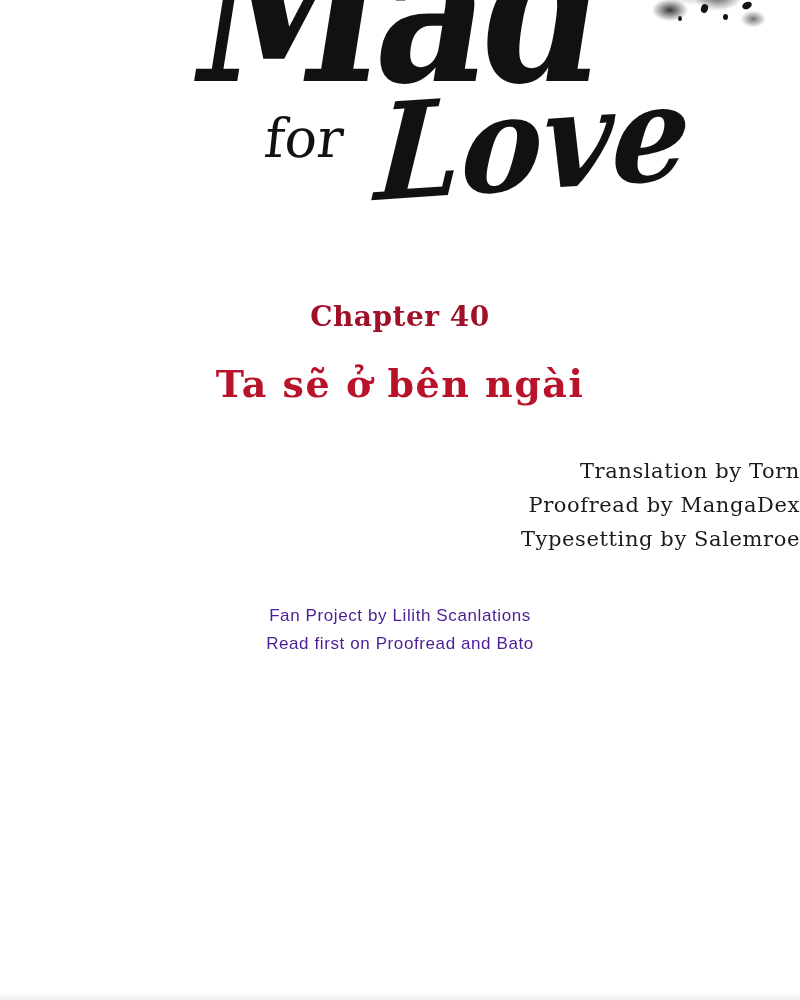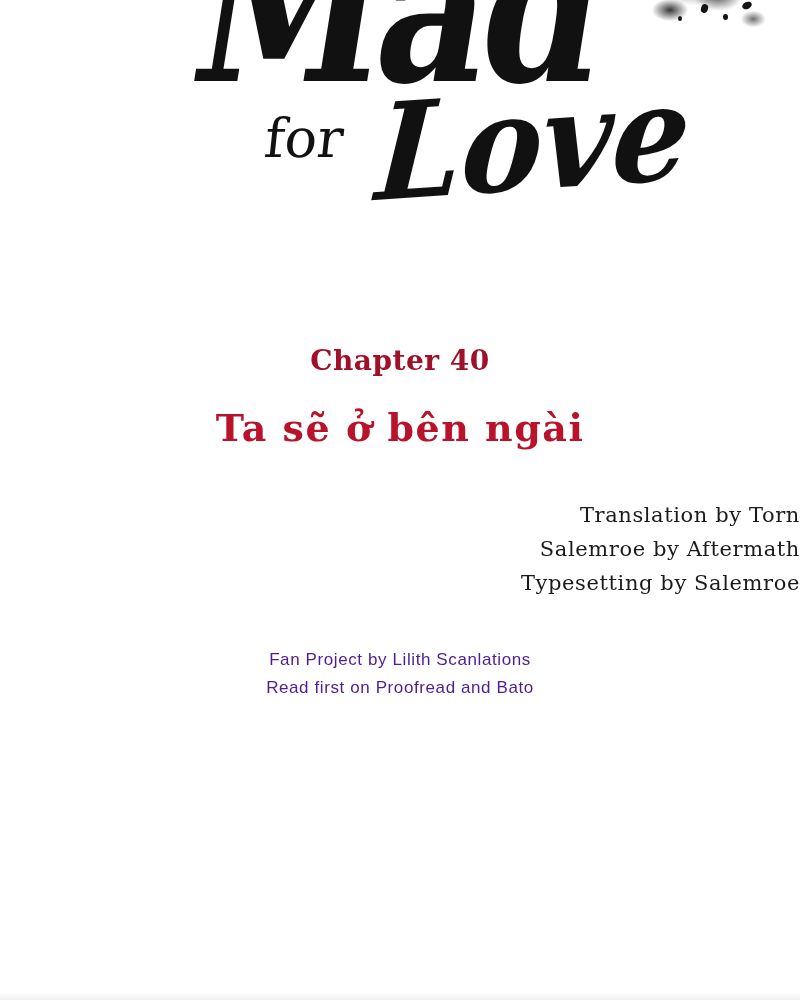--- a/index.html
+++ b/index.html
@@ -98,21 +98,20 @@
   .ink-dot.d3 { right: 118px; top: 16px; width: 4px; height: 5px; }
   .ink-dot.d4 { right: 48px; top: 2px;  width: 10px; height: 7px;  transform: rotate(-24deg); }
 
   
   .credits {
     position: absolute;
     left: 0;
     top: 300px;
     width: 800px;
     text-align: center;
-    margin-top: 44px;
   }
 
   .chapter-number {
     font-family: "DejaVu Serif", serif;
     font-weight: bold;
     font-size: 28px;
     letter-spacing: 0.5px;
     color: #a01028;
     margin: 0 0 28px 0;
   }
@@ -177,21 +176,21 @@
     <div class="brush-love">Love</div>
   </div>
 
   <div class="credits">
 
     <div class="chapter-number">Chapter 40</div>
     <div class="chapter-title">Ta sẽ ở bên ngài</div>
 
     <div class="credit-lines">
       <p class="line">Translation by Torn</p>
-      <p class="line">Salemroe by Aftermath</p>
+      <p class="line">Proofread by MangaDex</p>
       <p class="line">Typesetting by Salemroe</p>
     </div>
 
     <div class="credit-footer">
       <p class="line">Fan Project by Lilith Scanlations</p>
       <p class="line">Read first on Proofread and Bato</p>
     </div>
 
   </div>
 

